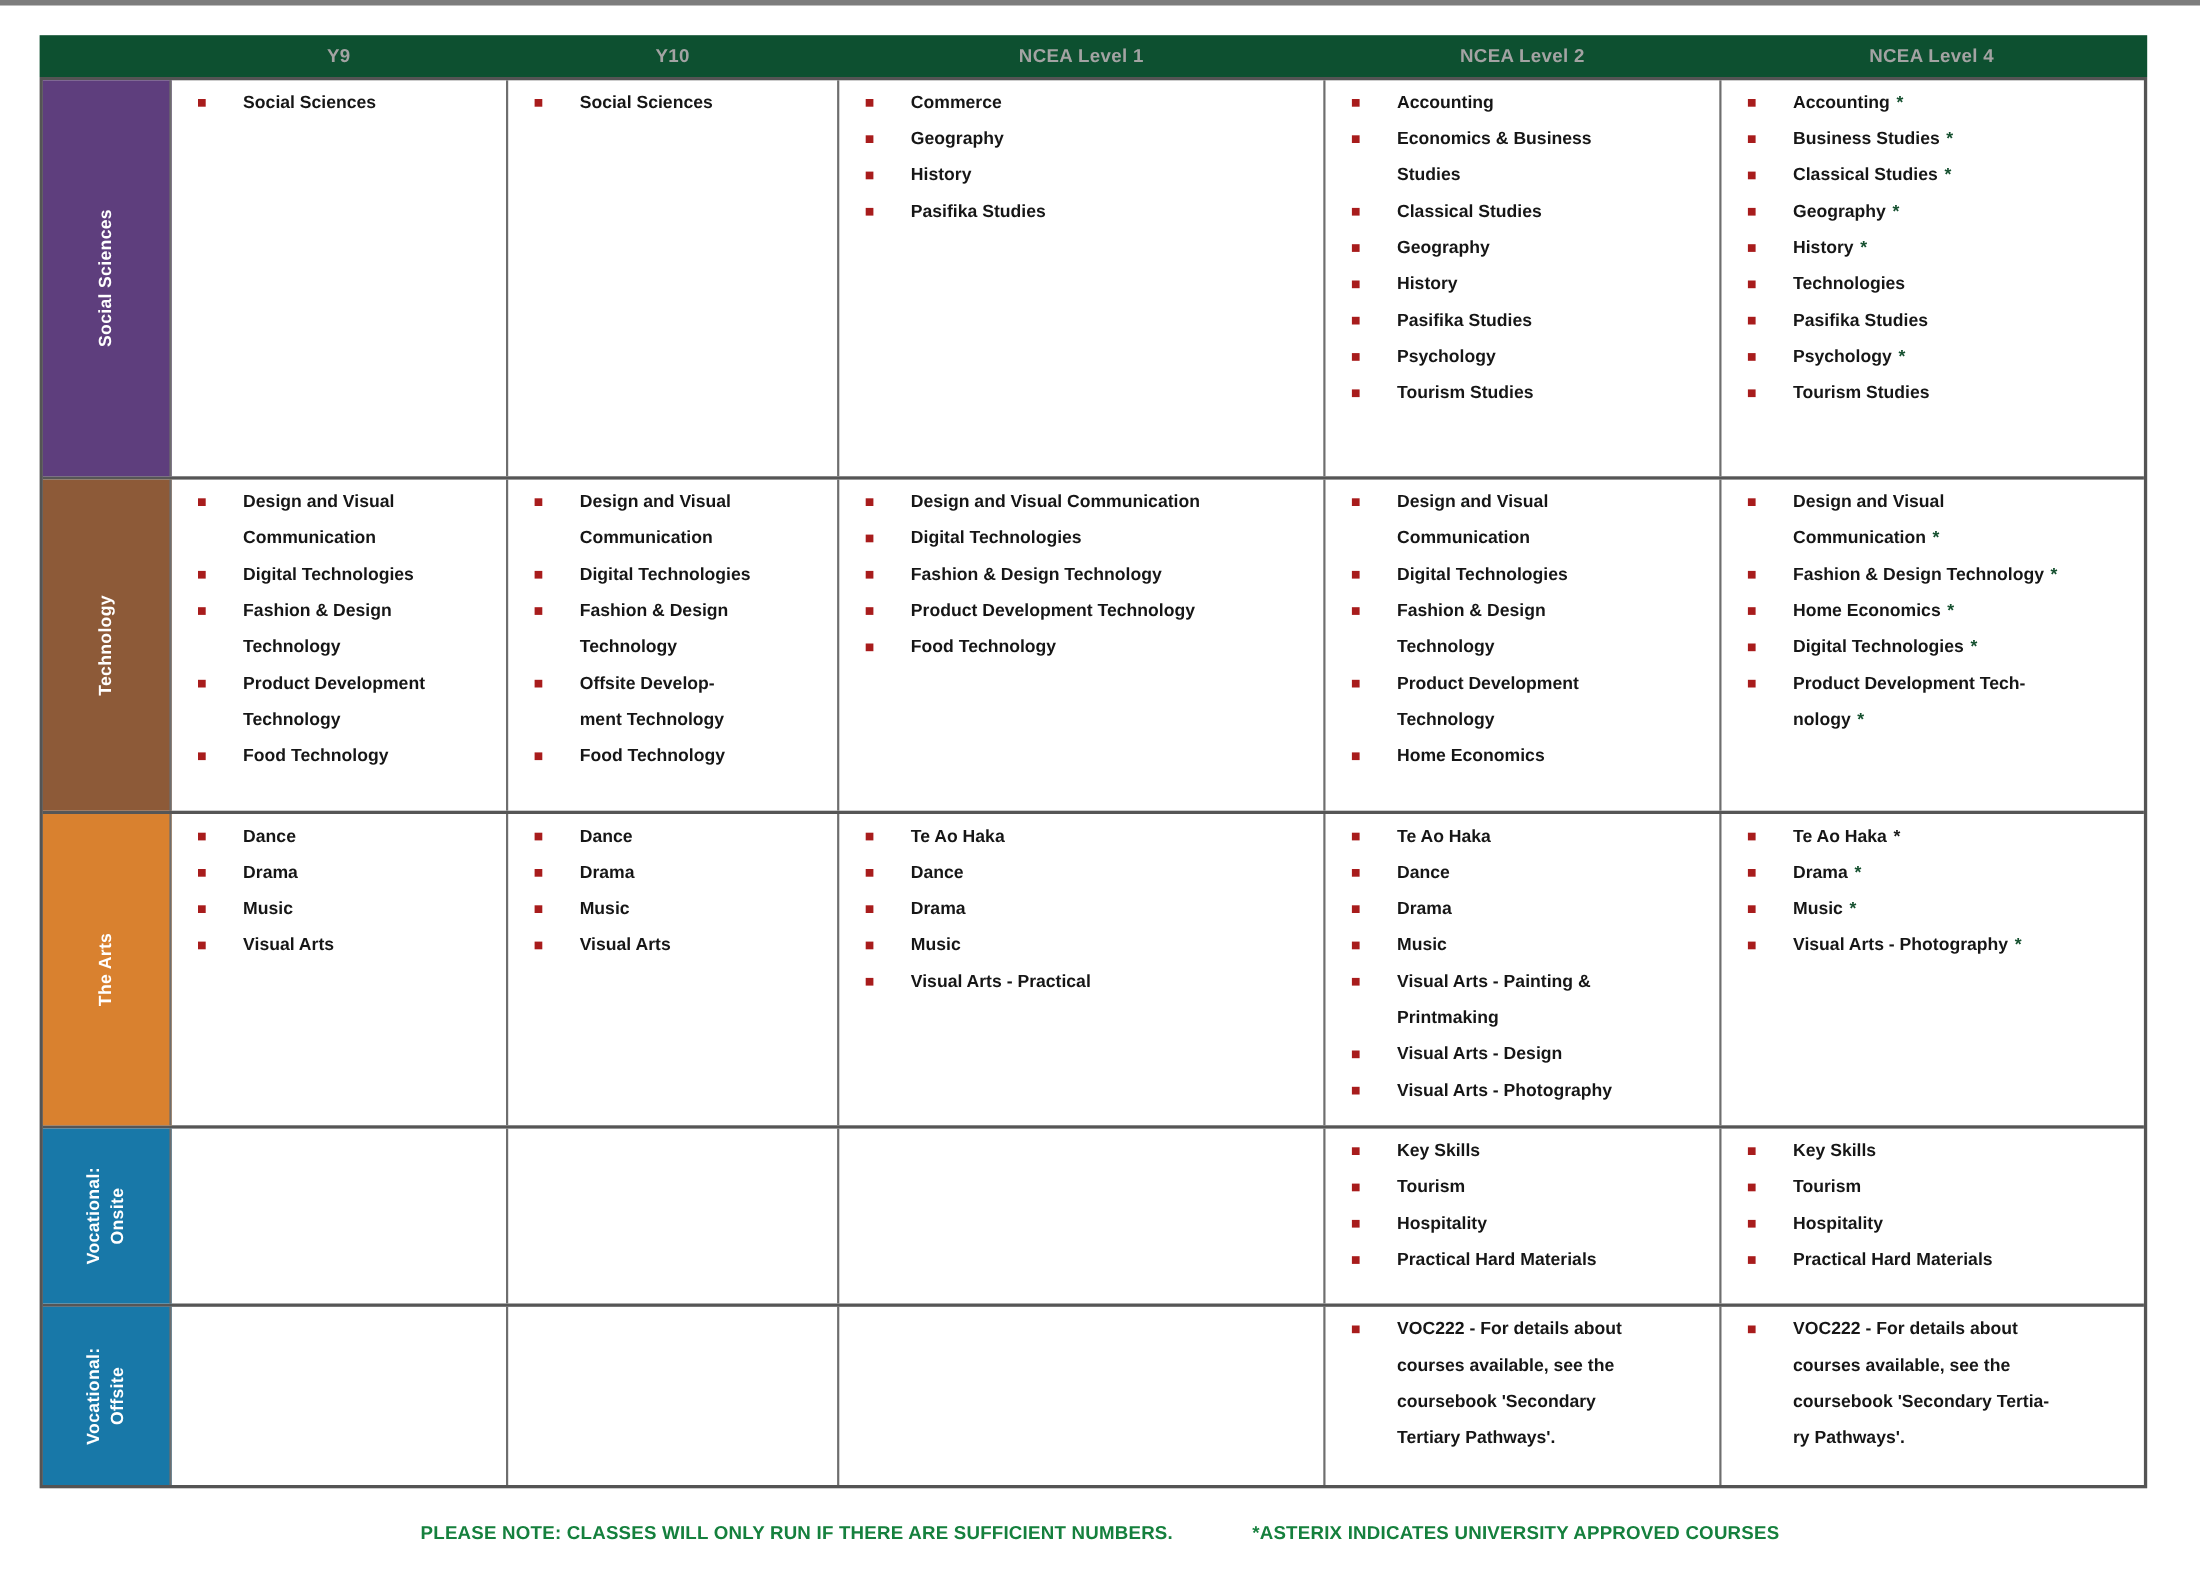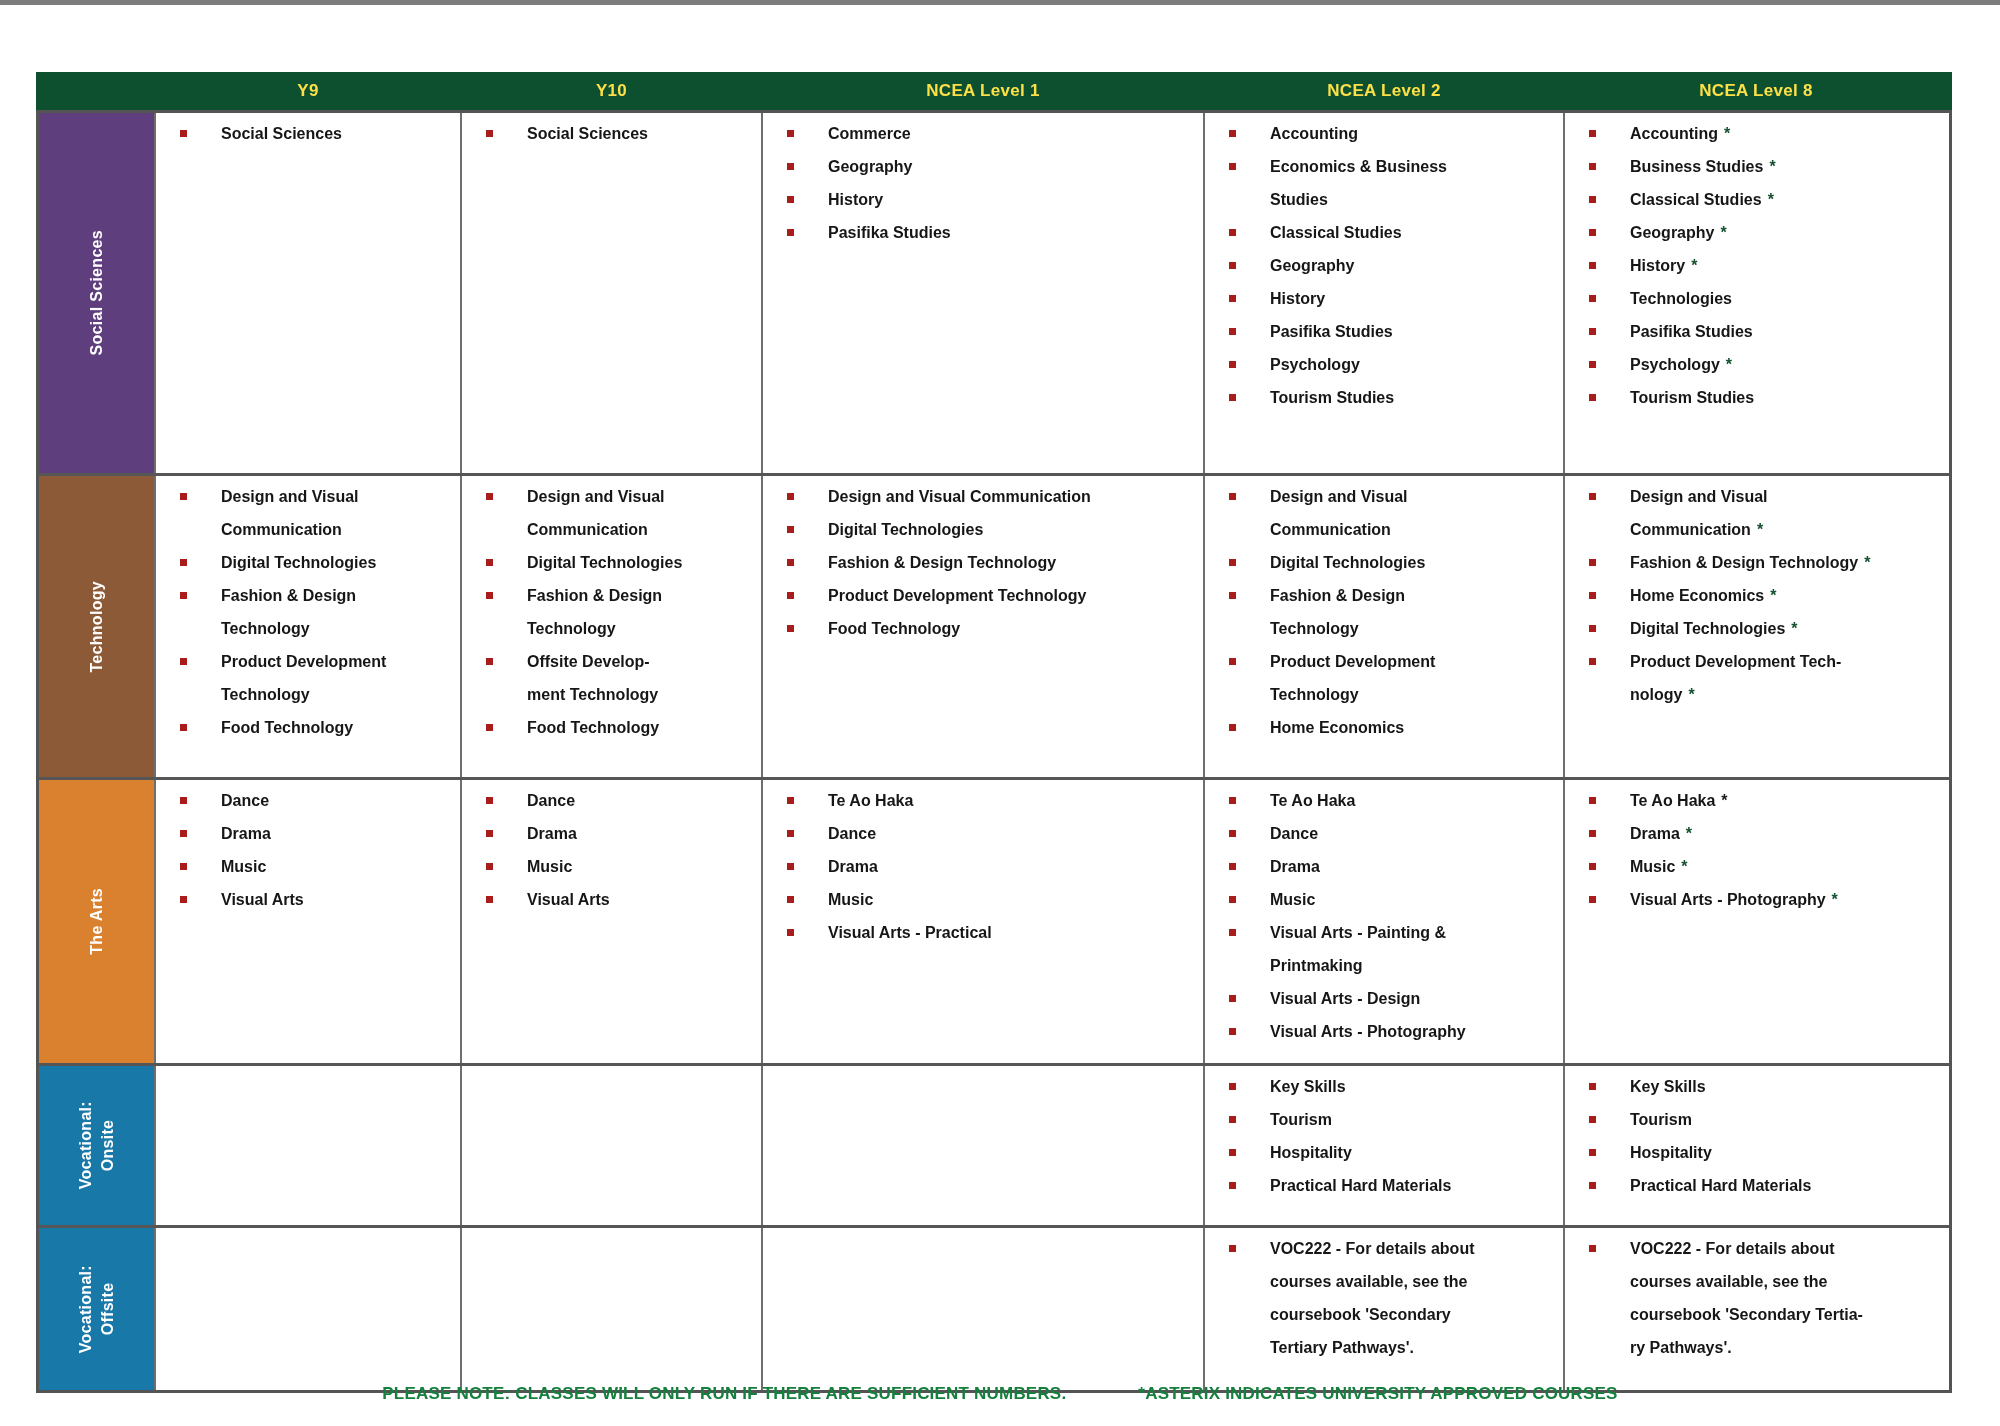--- a/index.html
+++ b/index.html
@@ -70,27 +70,27 @@
     font-size: 17px; letter-spacing: 0.2px;
   }
 </style>
 </head>
 <body>
 
 <div class="page">
   <div class="topbar" style="background: rgb(125, 125, 125);"></div>
 
   <div class="tbl">
-    <div class="hdr" style="background: rgb(13, 80, 48); color: #fde047; margin-top: 40px;">
+    <div class="hdr" style="background: rgb(13, 80, 48); color: #a3a3a3;">
       <div class="hcell col-0"></div>
       <div class="hcell col-1">Y9</div>
       <div class="hcell col-2">Y10</div>
       <div class="hcell col-3">NCEA Level 1</div>
       <div class="hcell col-4">NCEA Level 2</div>
-      <div class="hcell col-5">NCEA Level 8</div>
+      <div class="hcell col-5">NCEA Level 4</div>
     </div>
     <div class="bodywrap">
         <div class="row row-0">
           <div class="rowlabel col-0" style="background: rgb(94, 62, 125);">
             <span class="vtext">Social Sciences</span>
           </div>
           <div class="cell col-1">
             <div class="item">
               <span class="bullet"></span>
               <span class="txt">Social Sciences</span>

